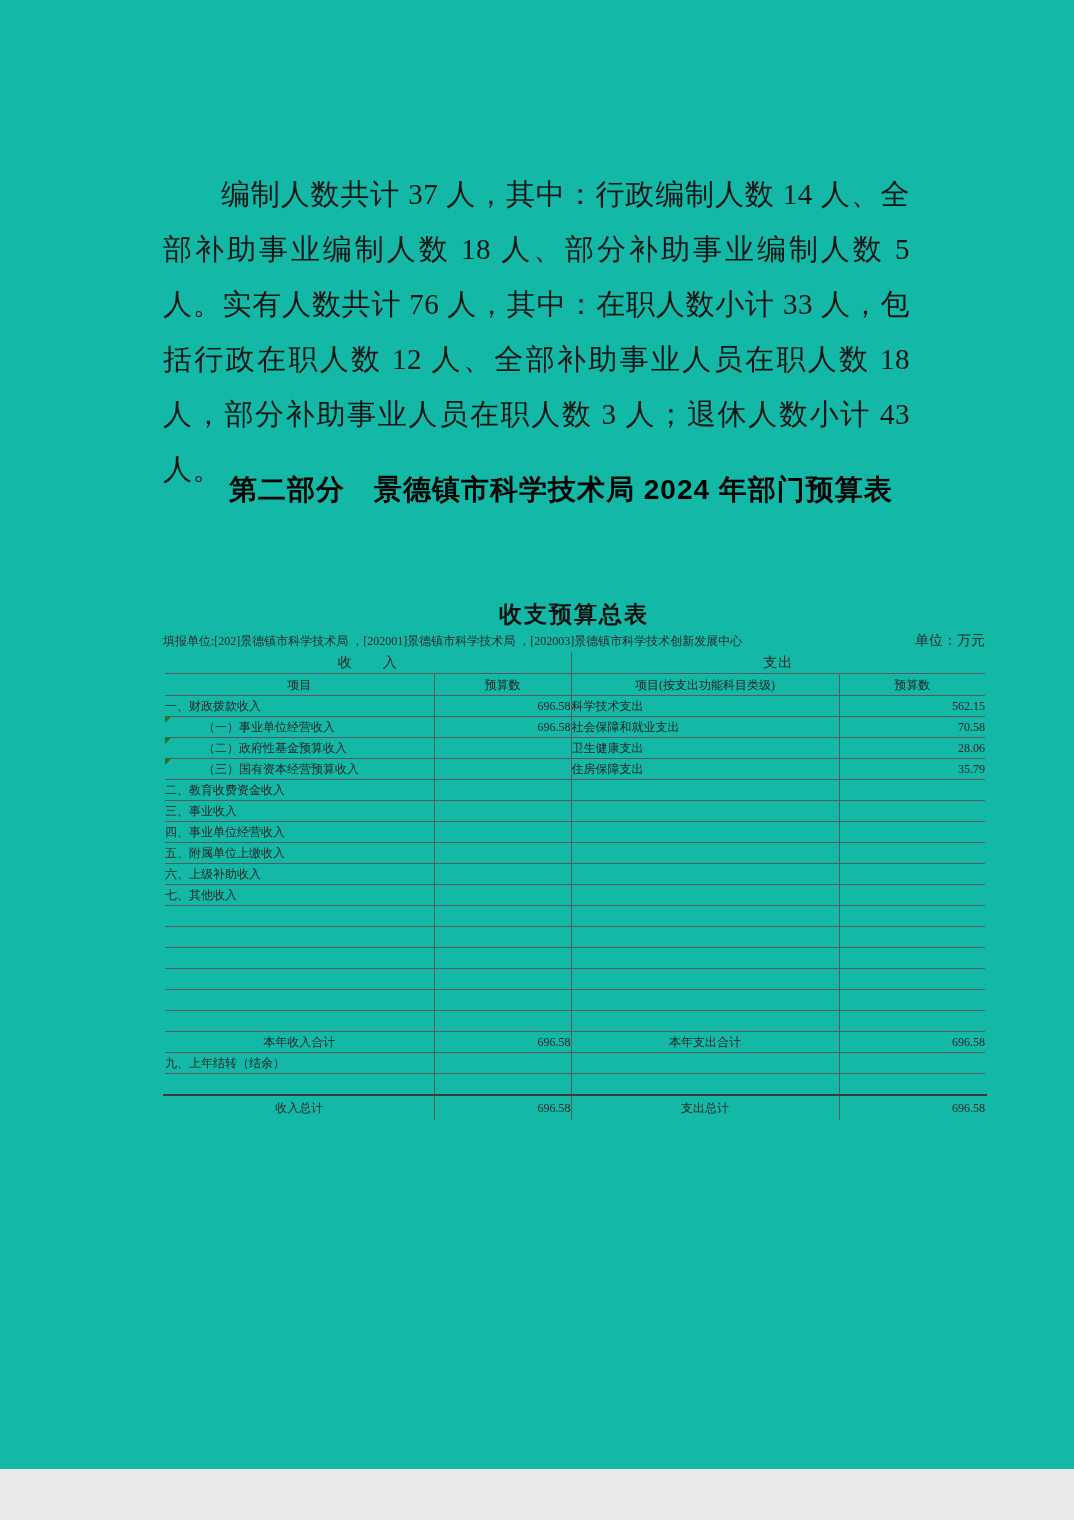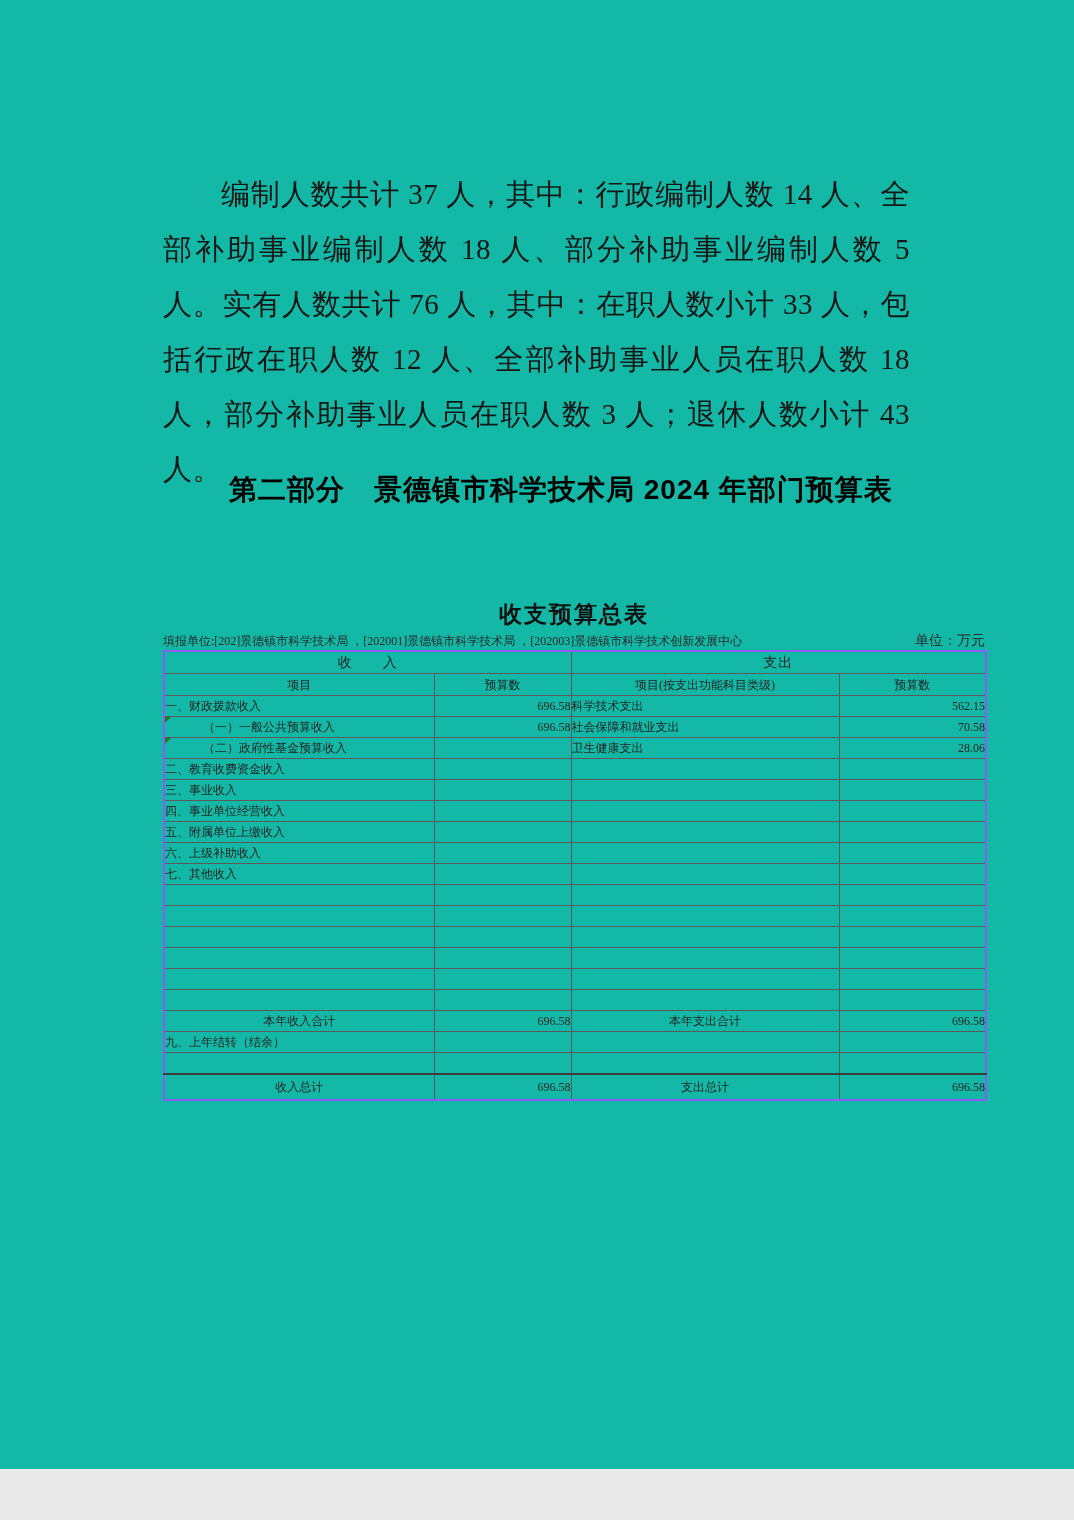--- a/index.html
+++ b/index.html
@@ -51,21 +51,21 @@
     display:flex;justify-content:space-between;align-items:flex-end;
     font-size:12px;color:#2a2a2a;
   }
   .table-meta .unit{font-size:14px;}
   table.budget{
     position:absolute;
     left:163px;top:650px;width:822px;
     border-collapse:collapse;
     table-layout:fixed;
     font-size:12px;color:#252525;
-    border:2px solid #8b5cf6;
+    border:2px solid #14b8a6;
   }
   table.budget th,table.budget td{
     border:1px solid #5a5a5a;
     padding:0;
     height:20px;
     line-height:14px;
     overflow:hidden;
     white-space:nowrap;
     position:relative;
     font-weight:normal;
@@ -123,32 +123,38 @@
       </tr>
     </thead>
     <tbody>
         <tr>
       <td class="item">一、财政拨款收入</td>
       <td class="num">696.58</td>
       <td class="item">科学技术支出</td>
       <td class="num">562.15</td>
     </tr>
         <tr>
-      <td class="item indent marker-cell">（一）一般公共预算收入</td>
+      <td class="item indent marker-cell">（一）事业单位经营收入</td>
       <td class="num">696.58</td>
       <td class="item">社会保障和就业支出</td>
       <td class="num">70.58</td>
     </tr>
         <tr>
       <td class="item indent marker-cell">（二）政府性基金预算收入</td>
       <td class="num"></td>
       <td class="item">卫生健康支出</td>
       <td class="num">28.06</td>
     </tr>
         <tr>
+      <td class="item indent marker-cell">（三）国有资本经营预算收入</td>
+      <td class="num"></td>
+      <td class="item">住房保障支出</td>
+      <td class="num">35.79</td>
+    </tr>
+        <tr>
       <td class="item">二、教育收费资金收入</td>
       <td class="num"></td>
       <td class="item"></td>
       <td class="num"></td>
     </tr>
         <tr>
       <td class="item">三、事业收入</td>
       <td class="num"></td>
       <td class="item"></td>
       <td class="num"></td>

